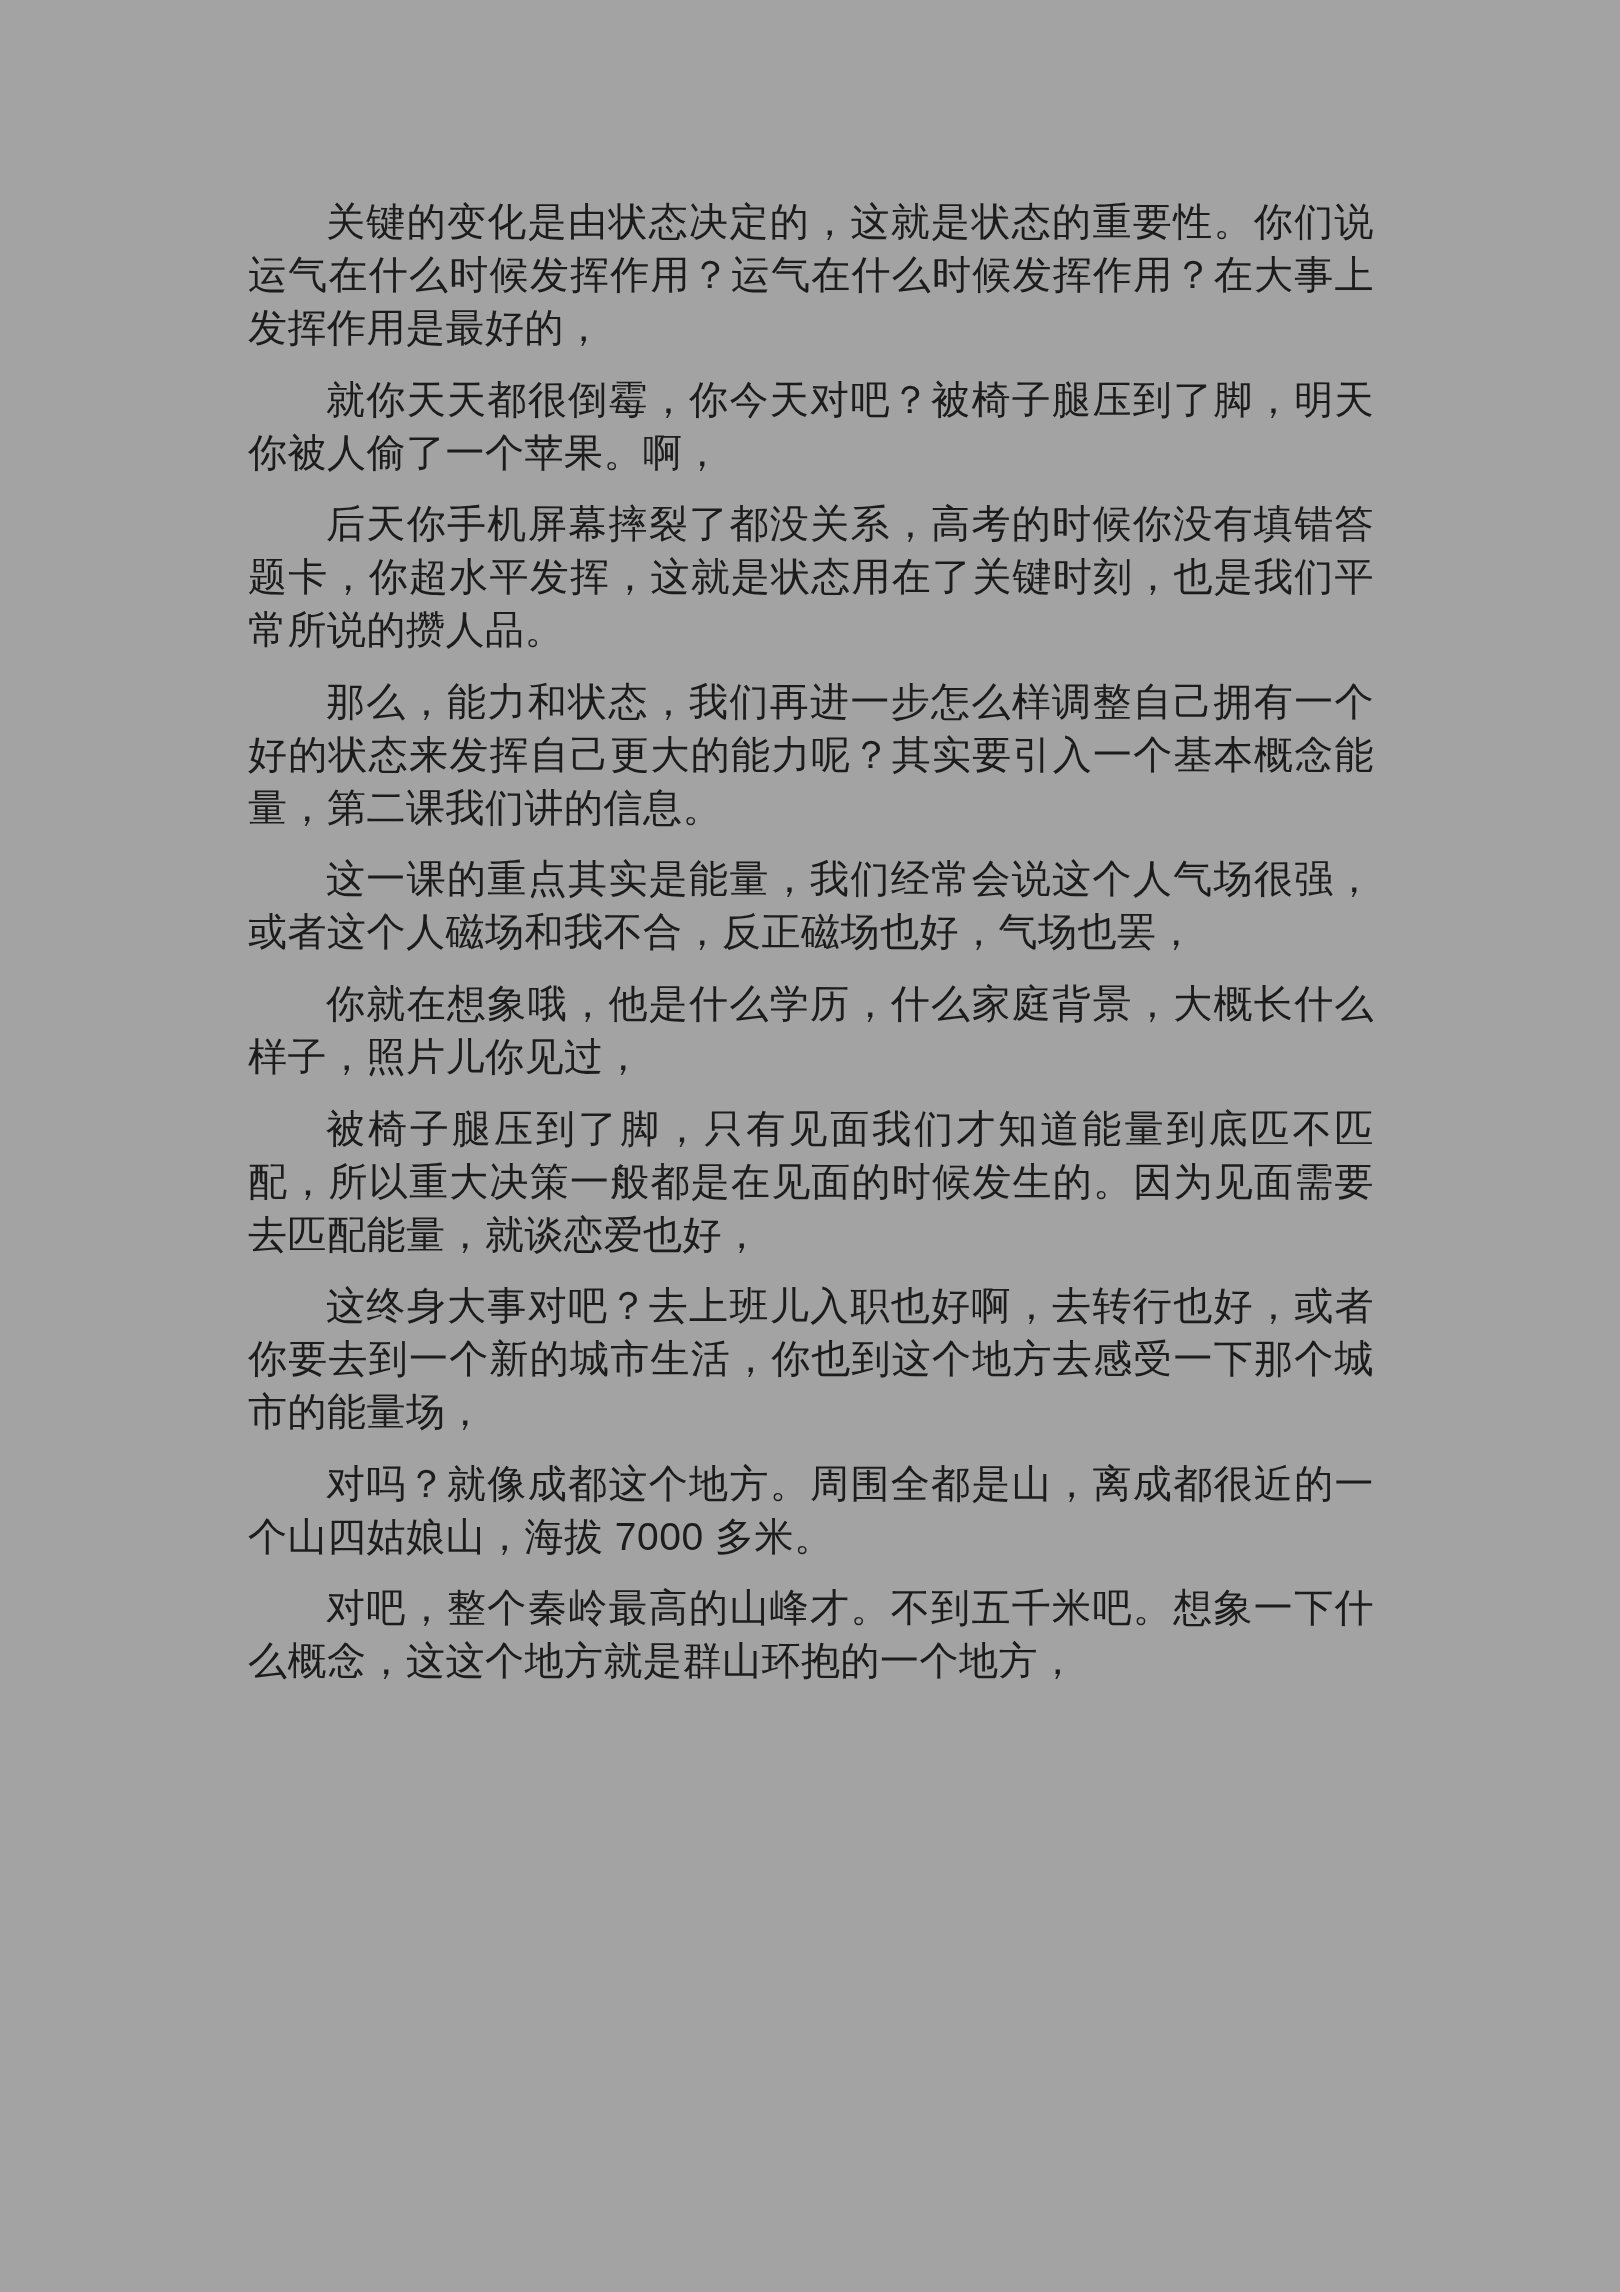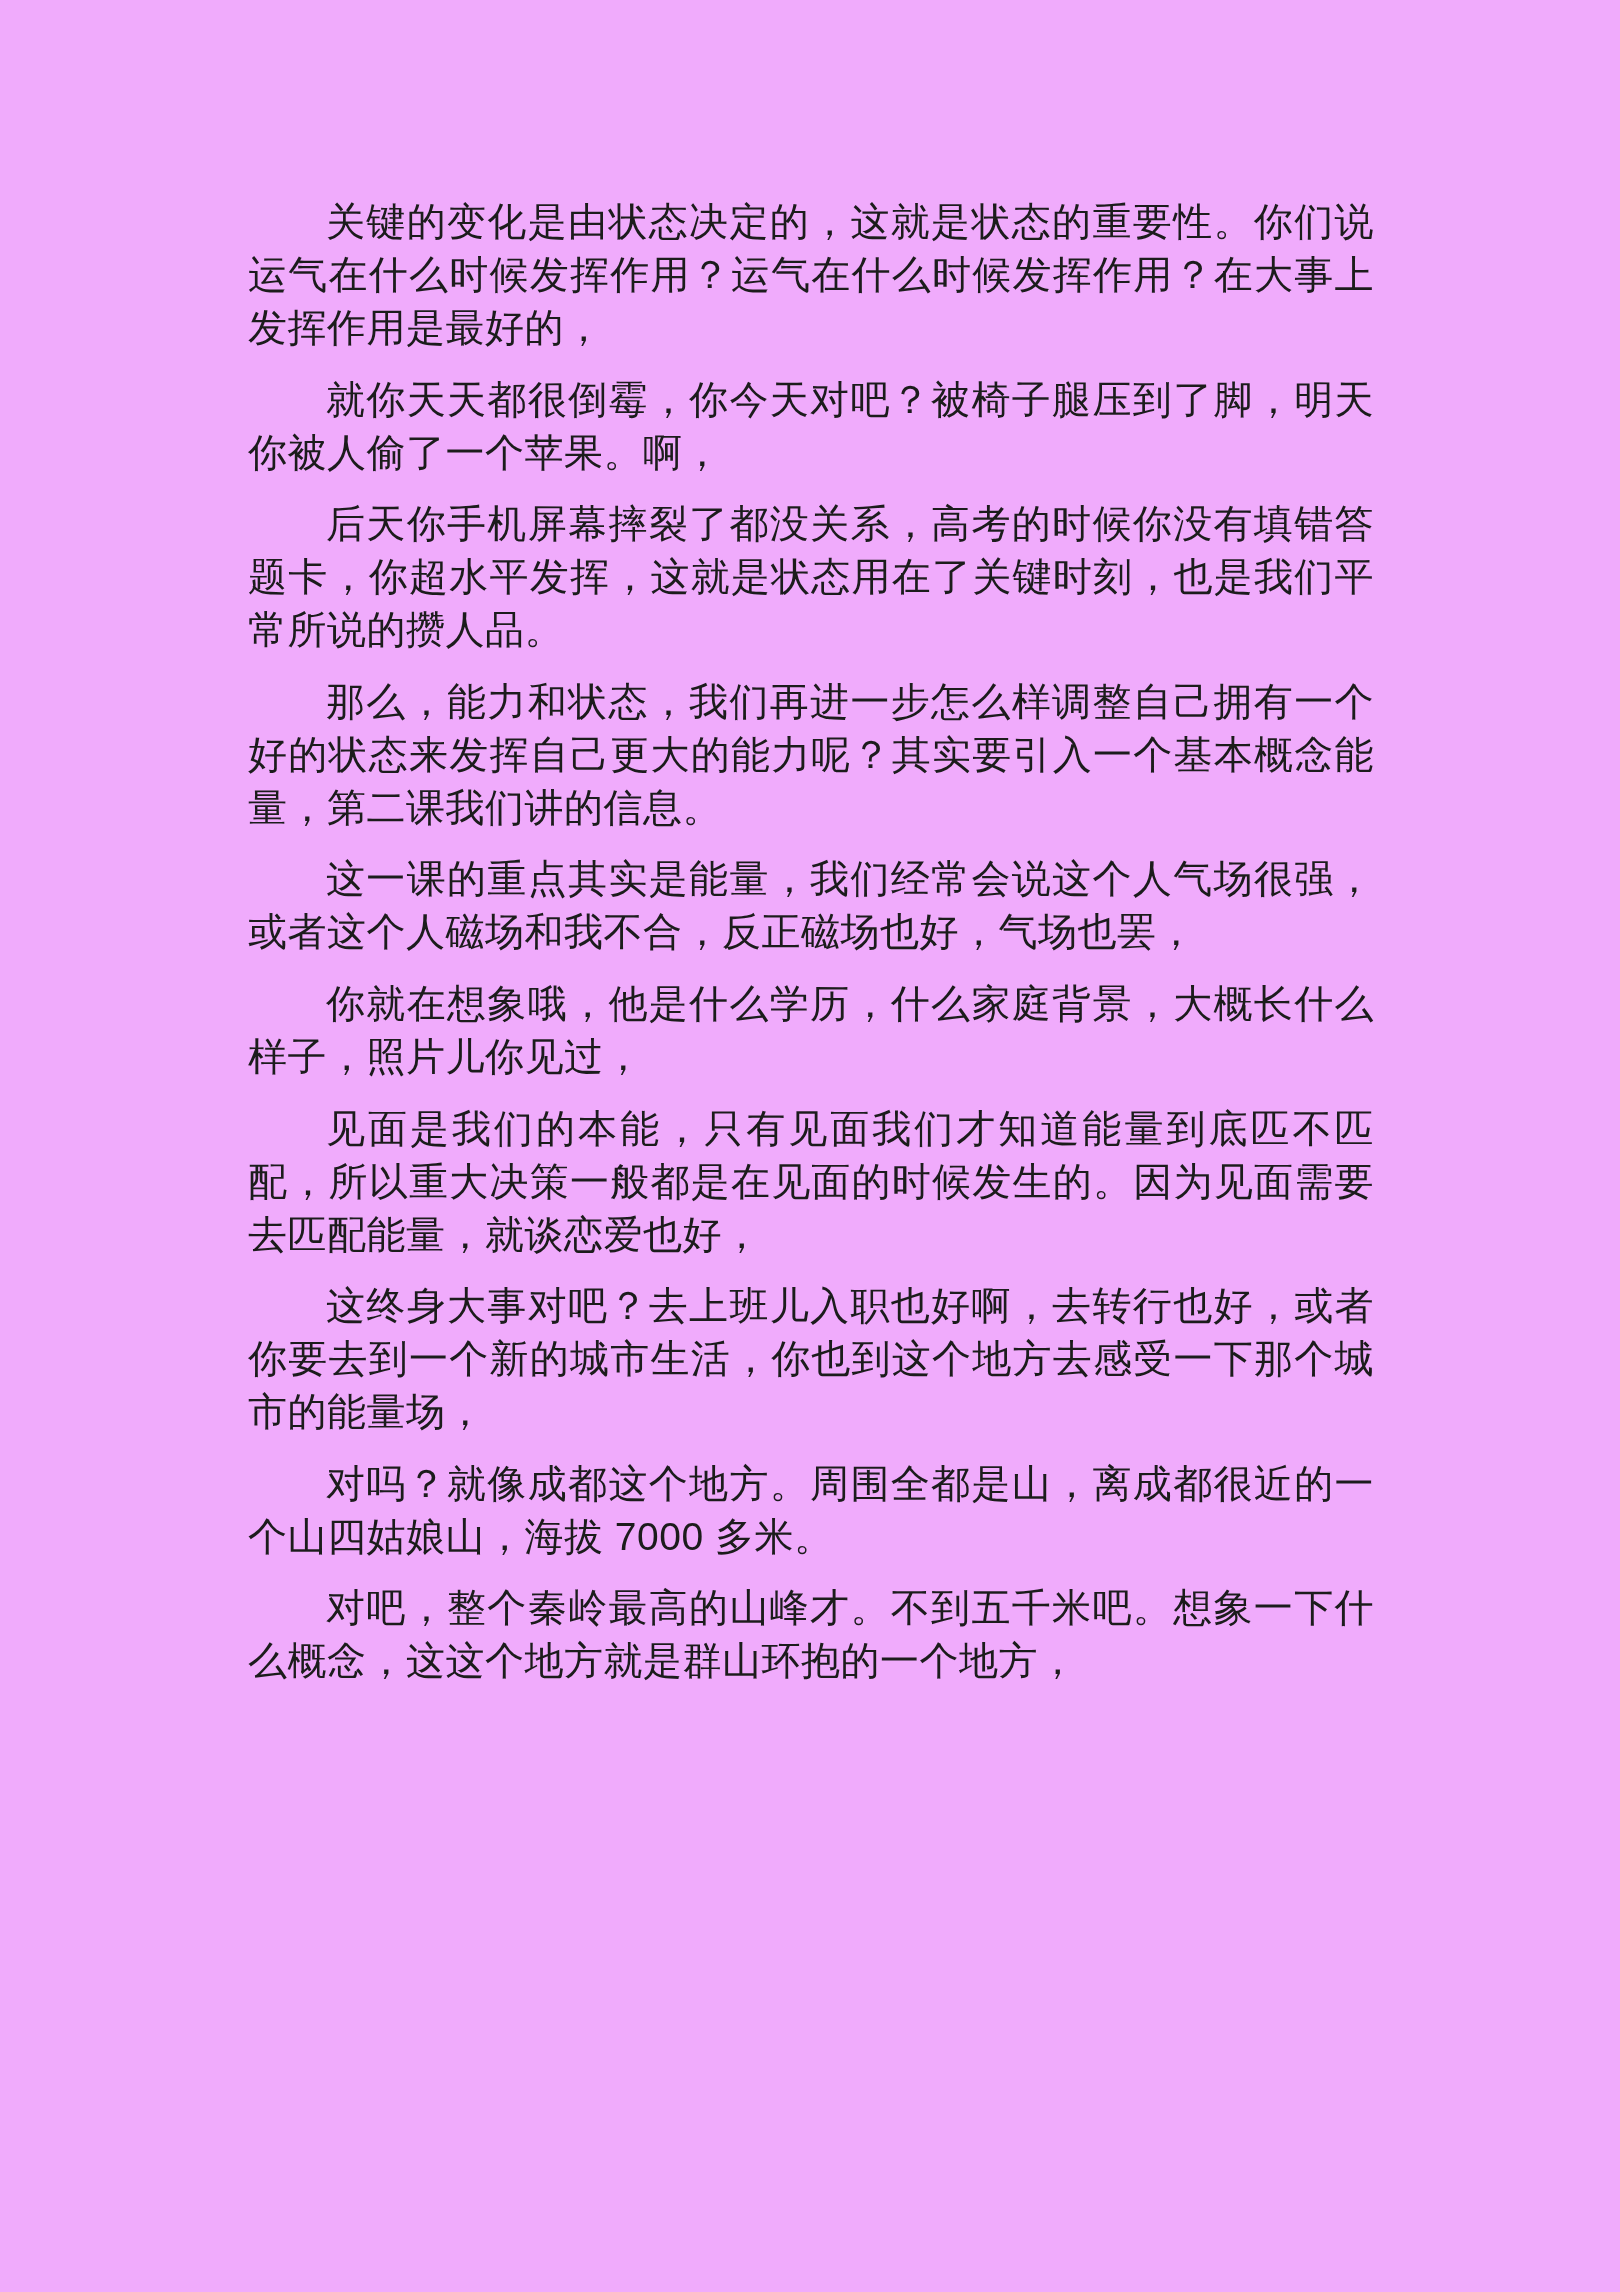--- a/index.html
+++ b/index.html
@@ -11,21 +11,21 @@
     width: 1620px;
     height: 2293px;
     position: relative;
     overflow: hidden;
   }
   .page {
     box-sizing: border-box;
     width: 1620px;
     min-height: 2293px;
     padding: 195px 246px 118px 248px;
-    background: #f0abfc;
+    background: #a3a3a3;
   }
   .page p {
     margin: 0 0 18.6px 0;
     font-family: "Liberation Sans", "DejaVu Sans", sans-serif;
     font-size: 39px;
     line-height: 53px;
     color: #1c1c1c;
     text-align: justify;
     text-justify: inter-ideograph;
     text-indent: 78px;
@@ -36,18 +36,18 @@
 </head>
 <body>
 
 <div class="page">
   <p>关键的变化是由状态决定的，这就是状态的重要性。你们说运气在什么时候发挥作用？运气在什么时候发挥作用？在大事上发挥作用是最好的，</p>
   <p>就你天天都很倒霉，你今天对吧？被椅子腿压到了脚，明天你被人偷了一个苹果。啊，</p>
   <p>后天你手机屏幕摔裂了都没关系，高考的时候你没有填错答题卡，你超水平发挥，这就是状态用在了关键时刻，也是我们平常所说的攒人品。</p>
   <p>那么，能力和状态，我们再进一步怎么样调整自己拥有一个好的状态来发挥自己更大的能力呢？其实要引入一个基本概念能量，第二课我们讲的信息。</p>
   <p>这一课的重点其实是能量，我们经常会说这个人气场很强，或者这个人磁场和我不合，反正磁场也好，气场也罢，</p>
   <p>你就在想象哦，他是什么学历，什么家庭背景，大概长什么样子，照片儿你见过，</p>
-  <p>见面是我们的本能，只有见面我们才知道能量到底匹不匹配，所以重大决策一般都是在见面的时候发生的。因为见面需要去匹配能量，就谈恋爱也好，</p>
+  <p>被椅子腿压到了脚，只有见面我们才知道能量到底匹不匹配，所以重大决策一般都是在见面的时候发生的。因为见面需要去匹配能量，就谈恋爱也好，</p>
   <p>这终身大事对吧？去上班儿入职也好啊，去转行也好，或者你要去到一个新的城市生活，你也到这个地方去感受一下那个城市的能量场，</p>
   <p>对吗？就像成都这个地方。周围全都是山，离成都很近的一个山四姑娘山，海拔 7000 多米。</p>
   <p>对吧，整个秦岭最高的山峰才。不到五千米吧。想象一下什么概念，这这个地方就是群山环抱的一个地方，</p>
 </div>
 
 
 </body></html>

